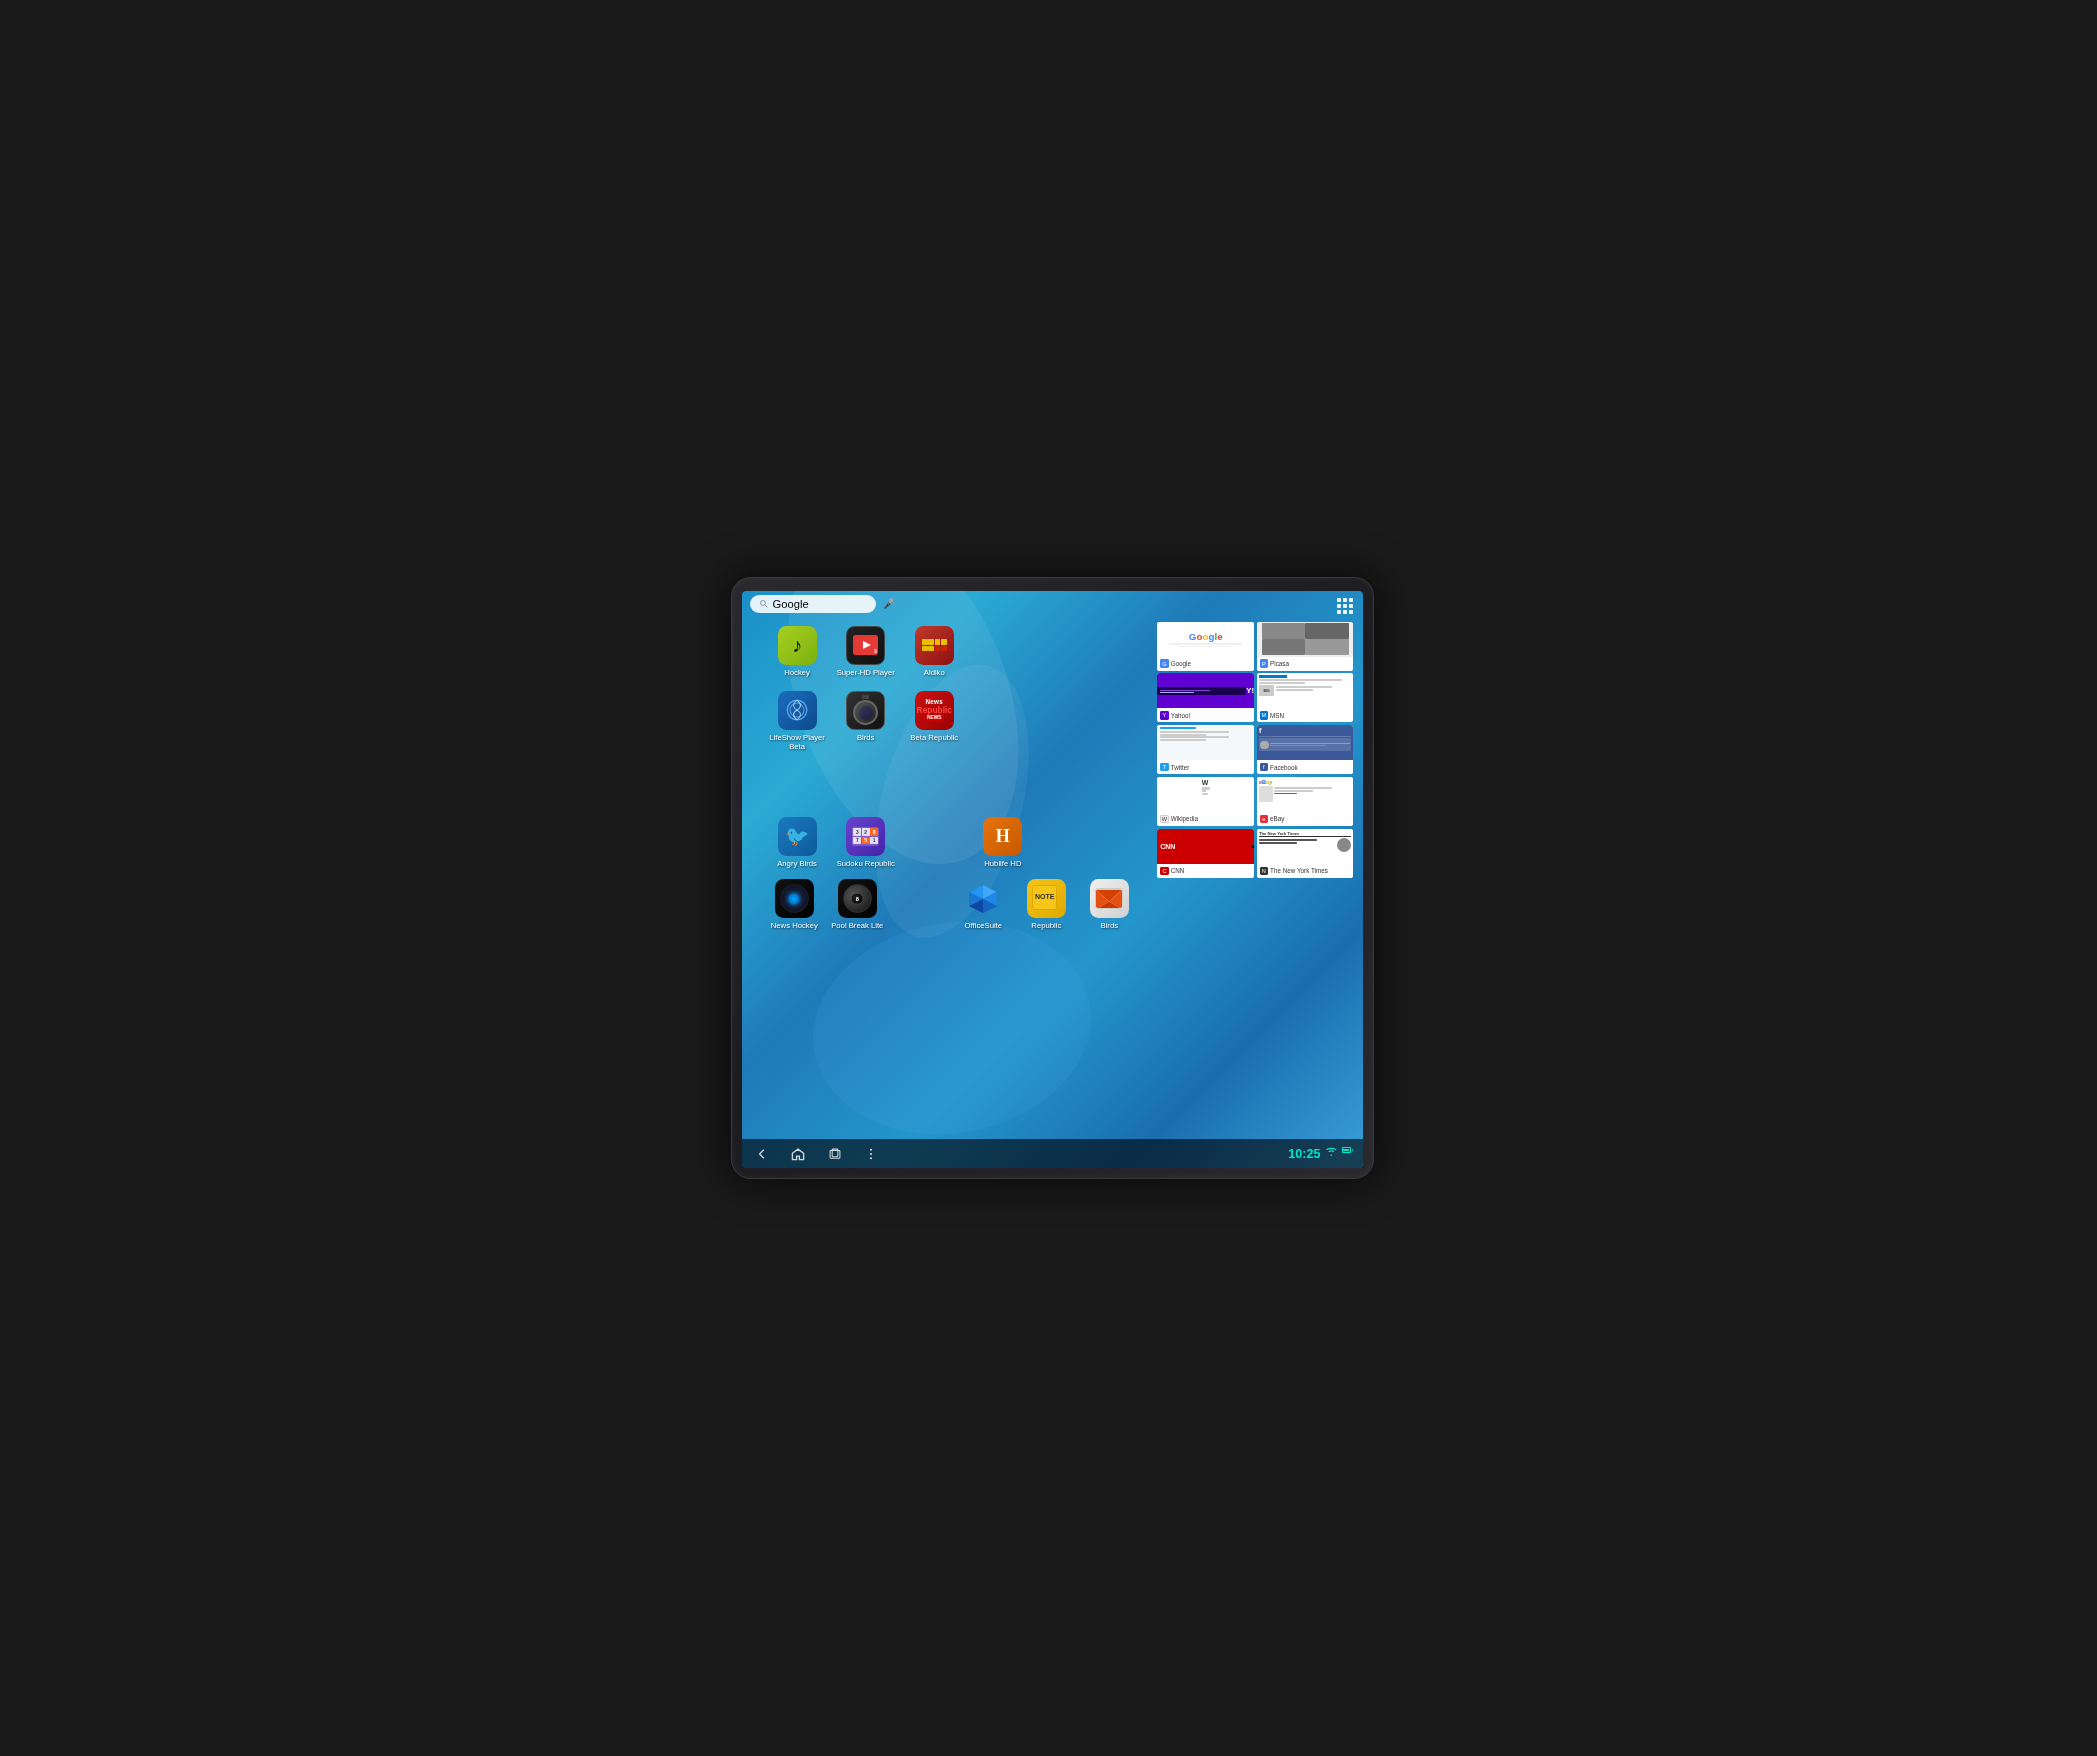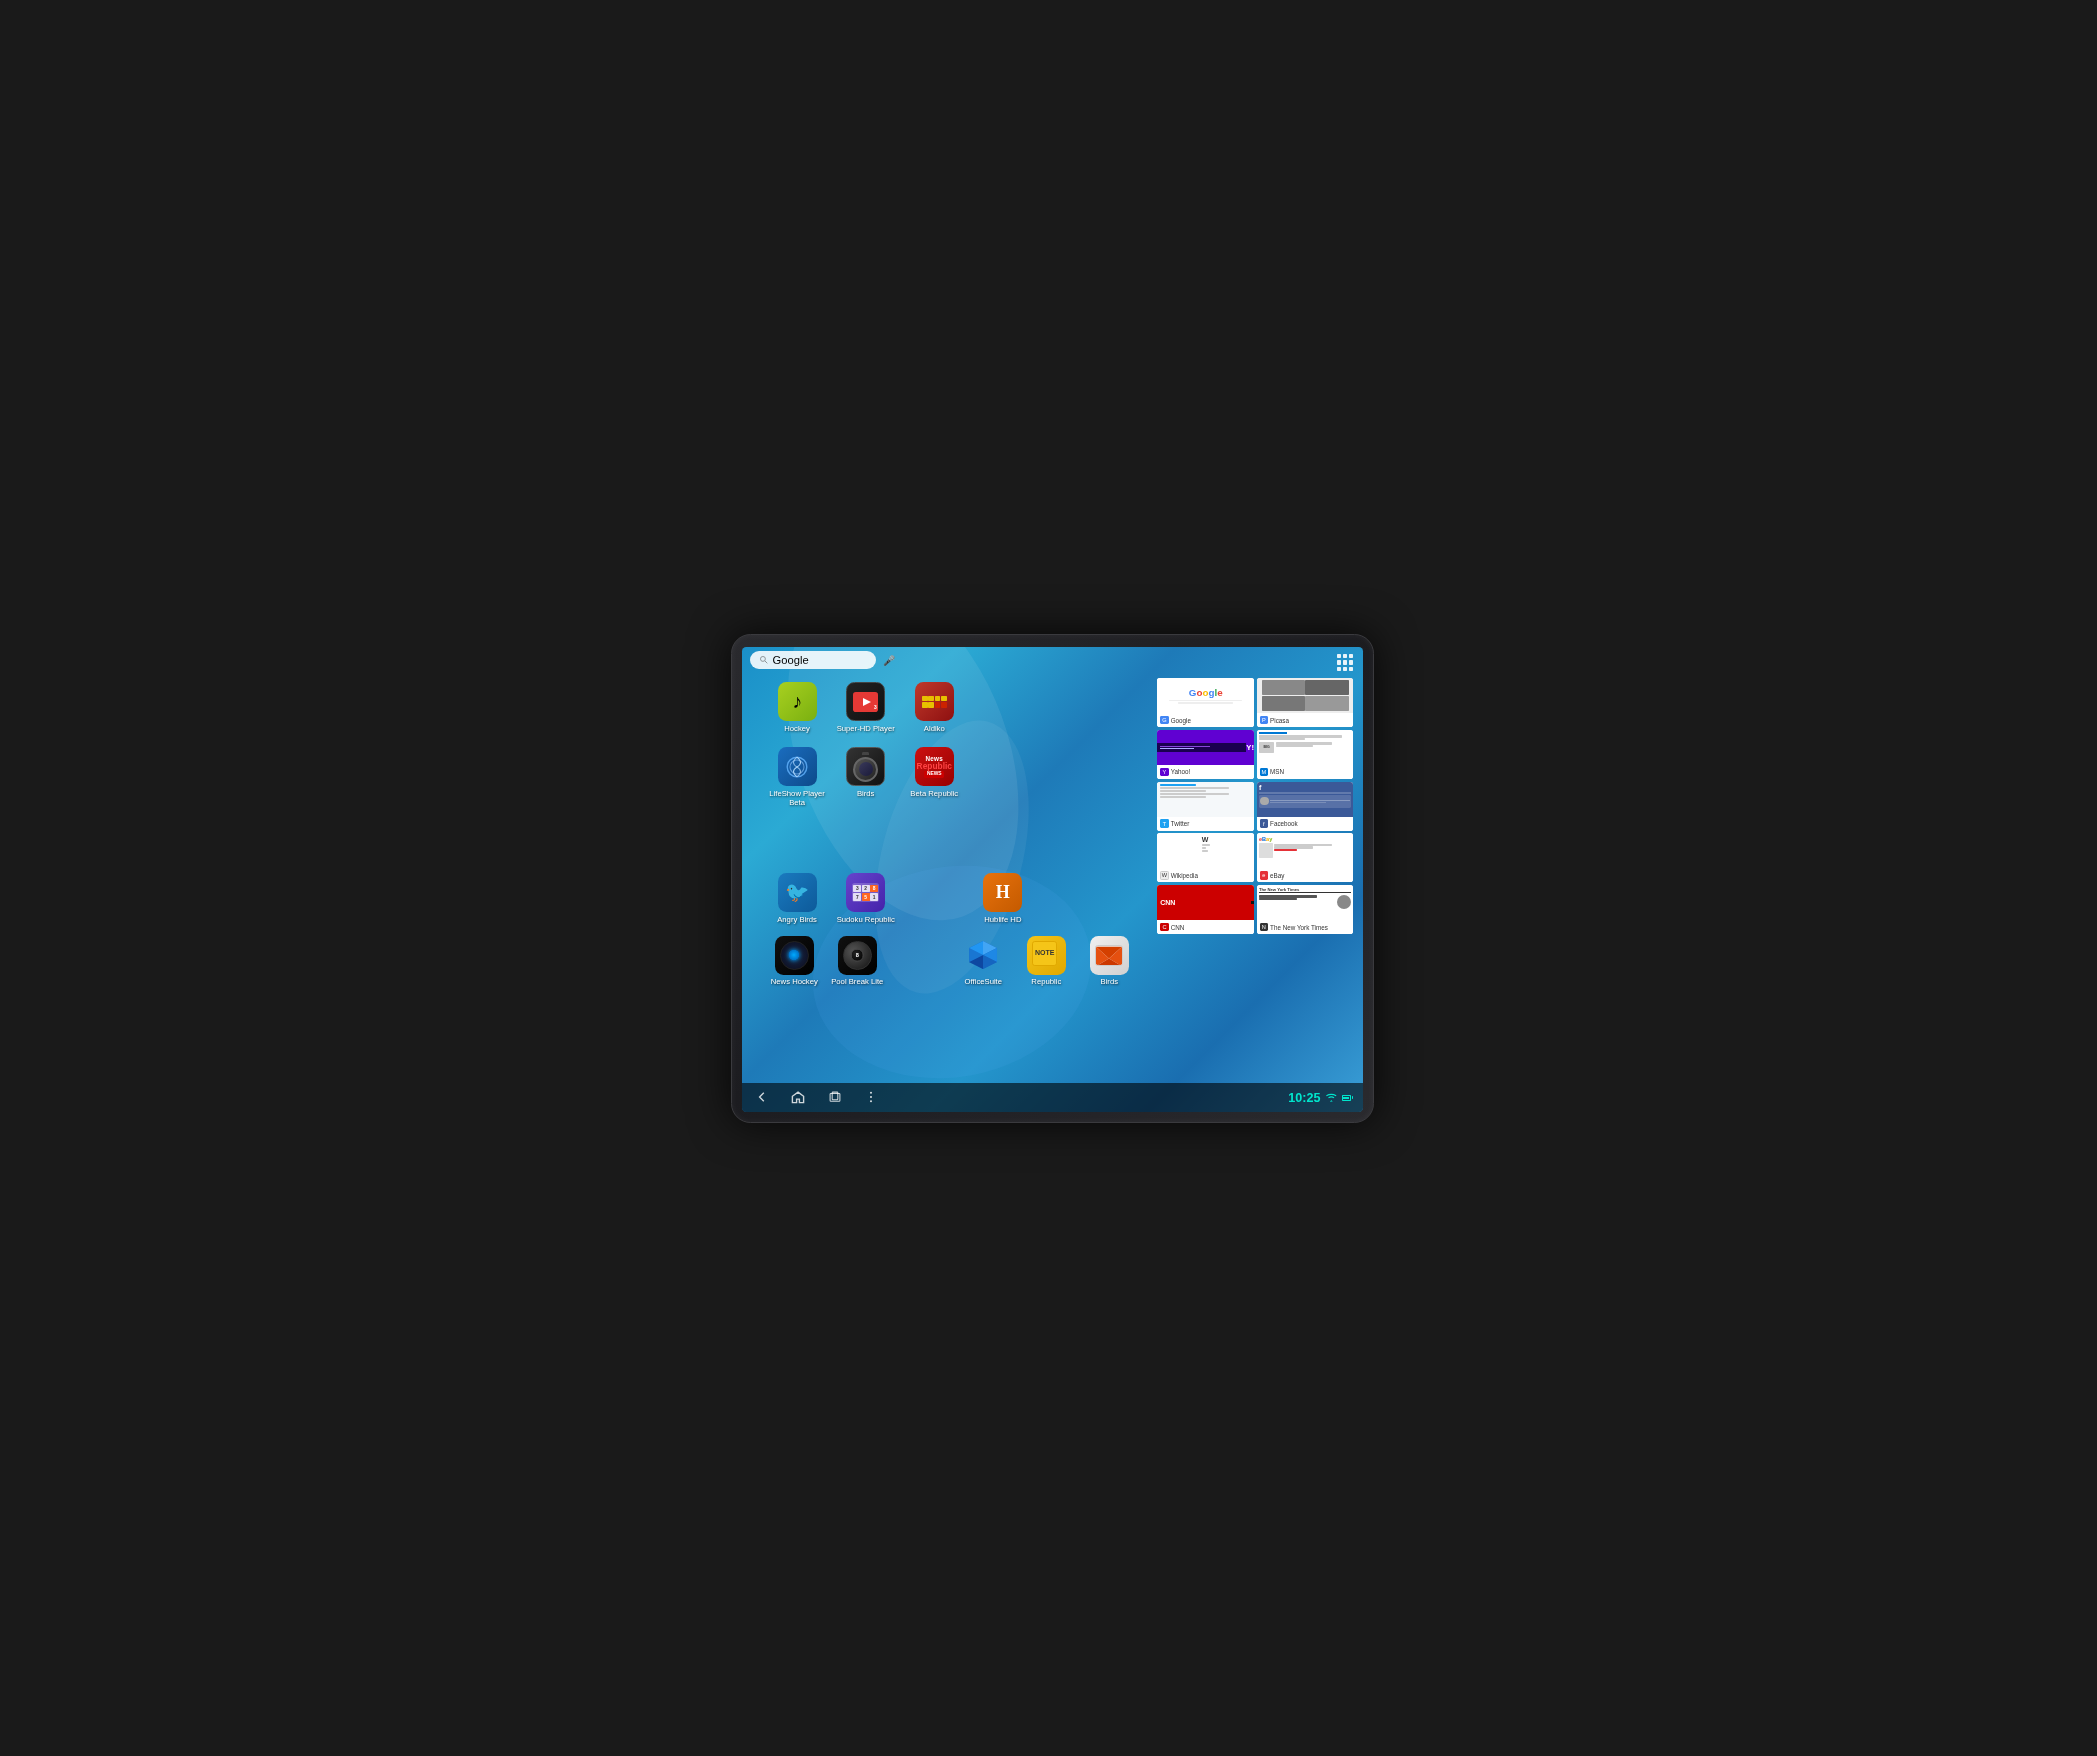--- a/index.html
+++ b/index.html
@@ -6,21 +6,21 @@
     body {
       background: #1a1a1a;
       display: flex;
       justify-content: center;
       align-items: center;
       min-height: 100vh;
       font-family: 'Arial', sans-serif;
     }
     .tablet-outer {
       width: 643px;
-      height: 489px;
+      height: 602px;
       background: linear-gradient(145deg, #2a2a2e, #1c1c20, #2a2a2e);
       border-radius: 19.6px;
       padding: 12.6px 9.8px 9.8px 9.8px;
       box-shadow: 0 0 42px rgba(0,0,0,0.8), inset 0 0 7px rgba(255,255,255,0.05);
       position: relative;
       border: 1.4px solid #3a3a3e;
       margin-left: 8px;
     }
     .tablet-screen {
       width: 100%;
@@ -287,21 +287,21 @@
       display: flex; align-items: center; justify-content: center;
       color: rgba(255,255,255,0.8);
       font-size: 11.2px;
       cursor: pointer;
     }
     .status-bar-right {
       position: absolute;
       right: 9.8px;
       bottom: 7px;
       display: flex;
-      align-items: center;
+      align-items: flex-start;
       gap: 4.2px;
       color: #00e5cc;
       font-size: 12.6px;
       font-weight: bold;
     }
 
     
     .apps-rows-left {
       position: absolute;
       top: 31px;

